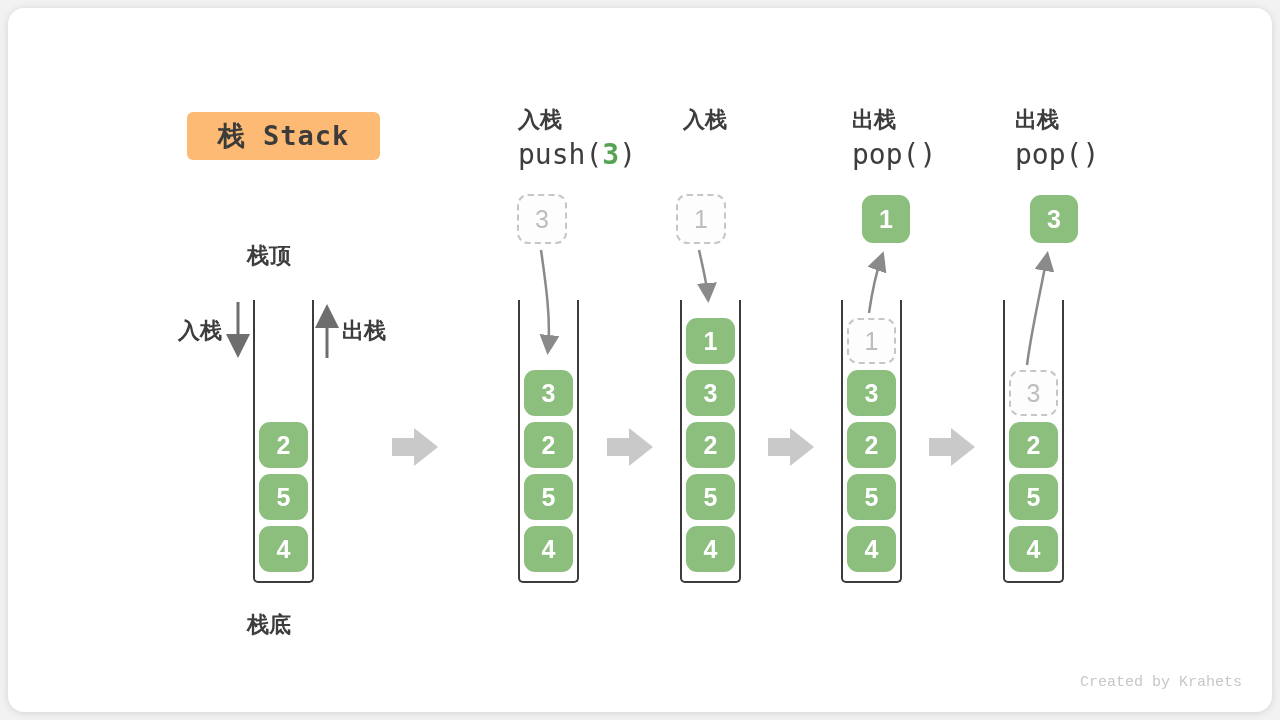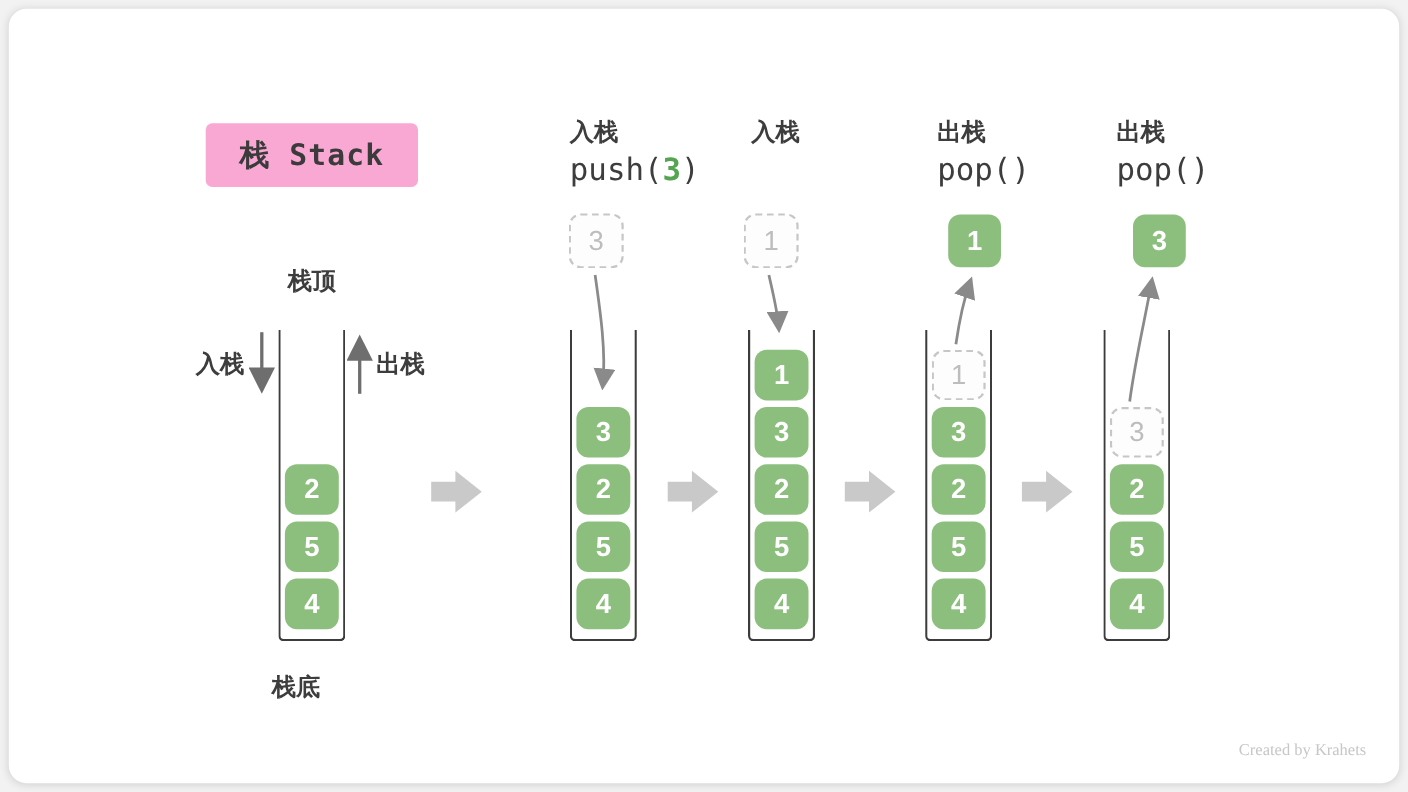--- a/index.html
+++ b/index.html
@@ -1,22 +1,22 @@
 <!DOCTYPE html>
 <html><head>
 <meta charset="utf-8">
 <style>
   html,body{margin:0;padding:0;background:#f2f2f2;}
   #stage{position:relative;width:1280px;height:720px;overflow:hidden;
          font-family:"Liberation Sans",sans-serif;}
   .card{position:absolute;left:8px;top:8px;right:8px;bottom:8px;background:#ffffff;
         border-radius:16px;box-shadow:0 1px 8px rgba(0,0,0,.13);}
   
-  .title-box{position:absolute;left:187px;top:112px;width:193px;height:58px;
-             background:#f9a8d4;border-radius:6px;display:flex;align-items:center;
+  .title-box{position:absolute;left:187px;top:112px;width:193px;height:48px;
+             background:#fdba74;border-radius:6px;display:flex;align-items:center;
              justify-content:center;}
   .title-box span{font-family:"DejaVu Sans Mono","Liberation Sans",monospace;
                   font-size:27px;font-weight:700;color:#3b3b3b;letter-spacing:1px;}
   
   .cjk{position:absolute;font-size:22px;font-weight:700;color:#3d3d3d;line-height:26px;}
   
   .op-label{position:absolute;top:106px;width:160px;}
   .op-cn{font-size:22px;font-weight:700;color:#3d3d3d;line-height:28px;}
   .op-code{margin-top:7px;font-family:"DejaVu Sans Mono",monospace;font-size:28px;
            color:#3d3d3d;line-height:28px;}
@@ -34,33 +34,33 @@
   
   .float-box{position:absolute;display:flex;align-items:center;justify-content:center;
              border-radius:11px;font-size:25px;z-index:3;}
   .ghost-box{width:50px;height:50px;box-sizing:border-box;background:#fdfdfd;
              border:2px dashed #c6c6c6;color:#bdbdbd;}
   .solid-box{width:48px;height:48px;background:#8cbf7d;color:#ffffff;font-weight:700;}
   
   #overlay{position:absolute;left:0;top:0;z-index:5;pointer-events:none;}
   
   .watermark{position:absolute;right:38px;top:674px;
-             font-family:Liberation Serif, serif;font-size:15px;color:#c7c7c7;}
+             font-family:Liberation Mono, monospace;font-size:15px;color:#c7c7c7;}
 </style>
 </head>
 <body>
 
 <div id="stage">
   <div class="card"></div>
 
   <div class="title-box">
     <span>栈 Stack</span>
   </div>
 
-  <div class="cjk" style="left:247px;top:243px;width:73px;text-align:center;">栈顶</div>
+  <div class="cjk" style="left:247px;top:243px;width:73px;">栈顶</div>
   <div class="cjk" style="left:247px;top:612px;width:73px;text-align:left;">栈底</div>
   <div class="cjk" style="left:170px;top:318px;width:52px;text-align:right;">入栈</div>
   <div class="cjk" style="left:342px;top:318px;width:60px;text-align:left;">出栈</div>
 
   <div class="op-label" style="left:518px;">
     <div class="op-cn">入栈</div>
     <div class="op-code"><span>push(</span><span class="arg">3</span><span>)</span></div>
   </div>
   <div class="op-label" style="left:683px;">
     <div class="op-cn">入栈</div>

